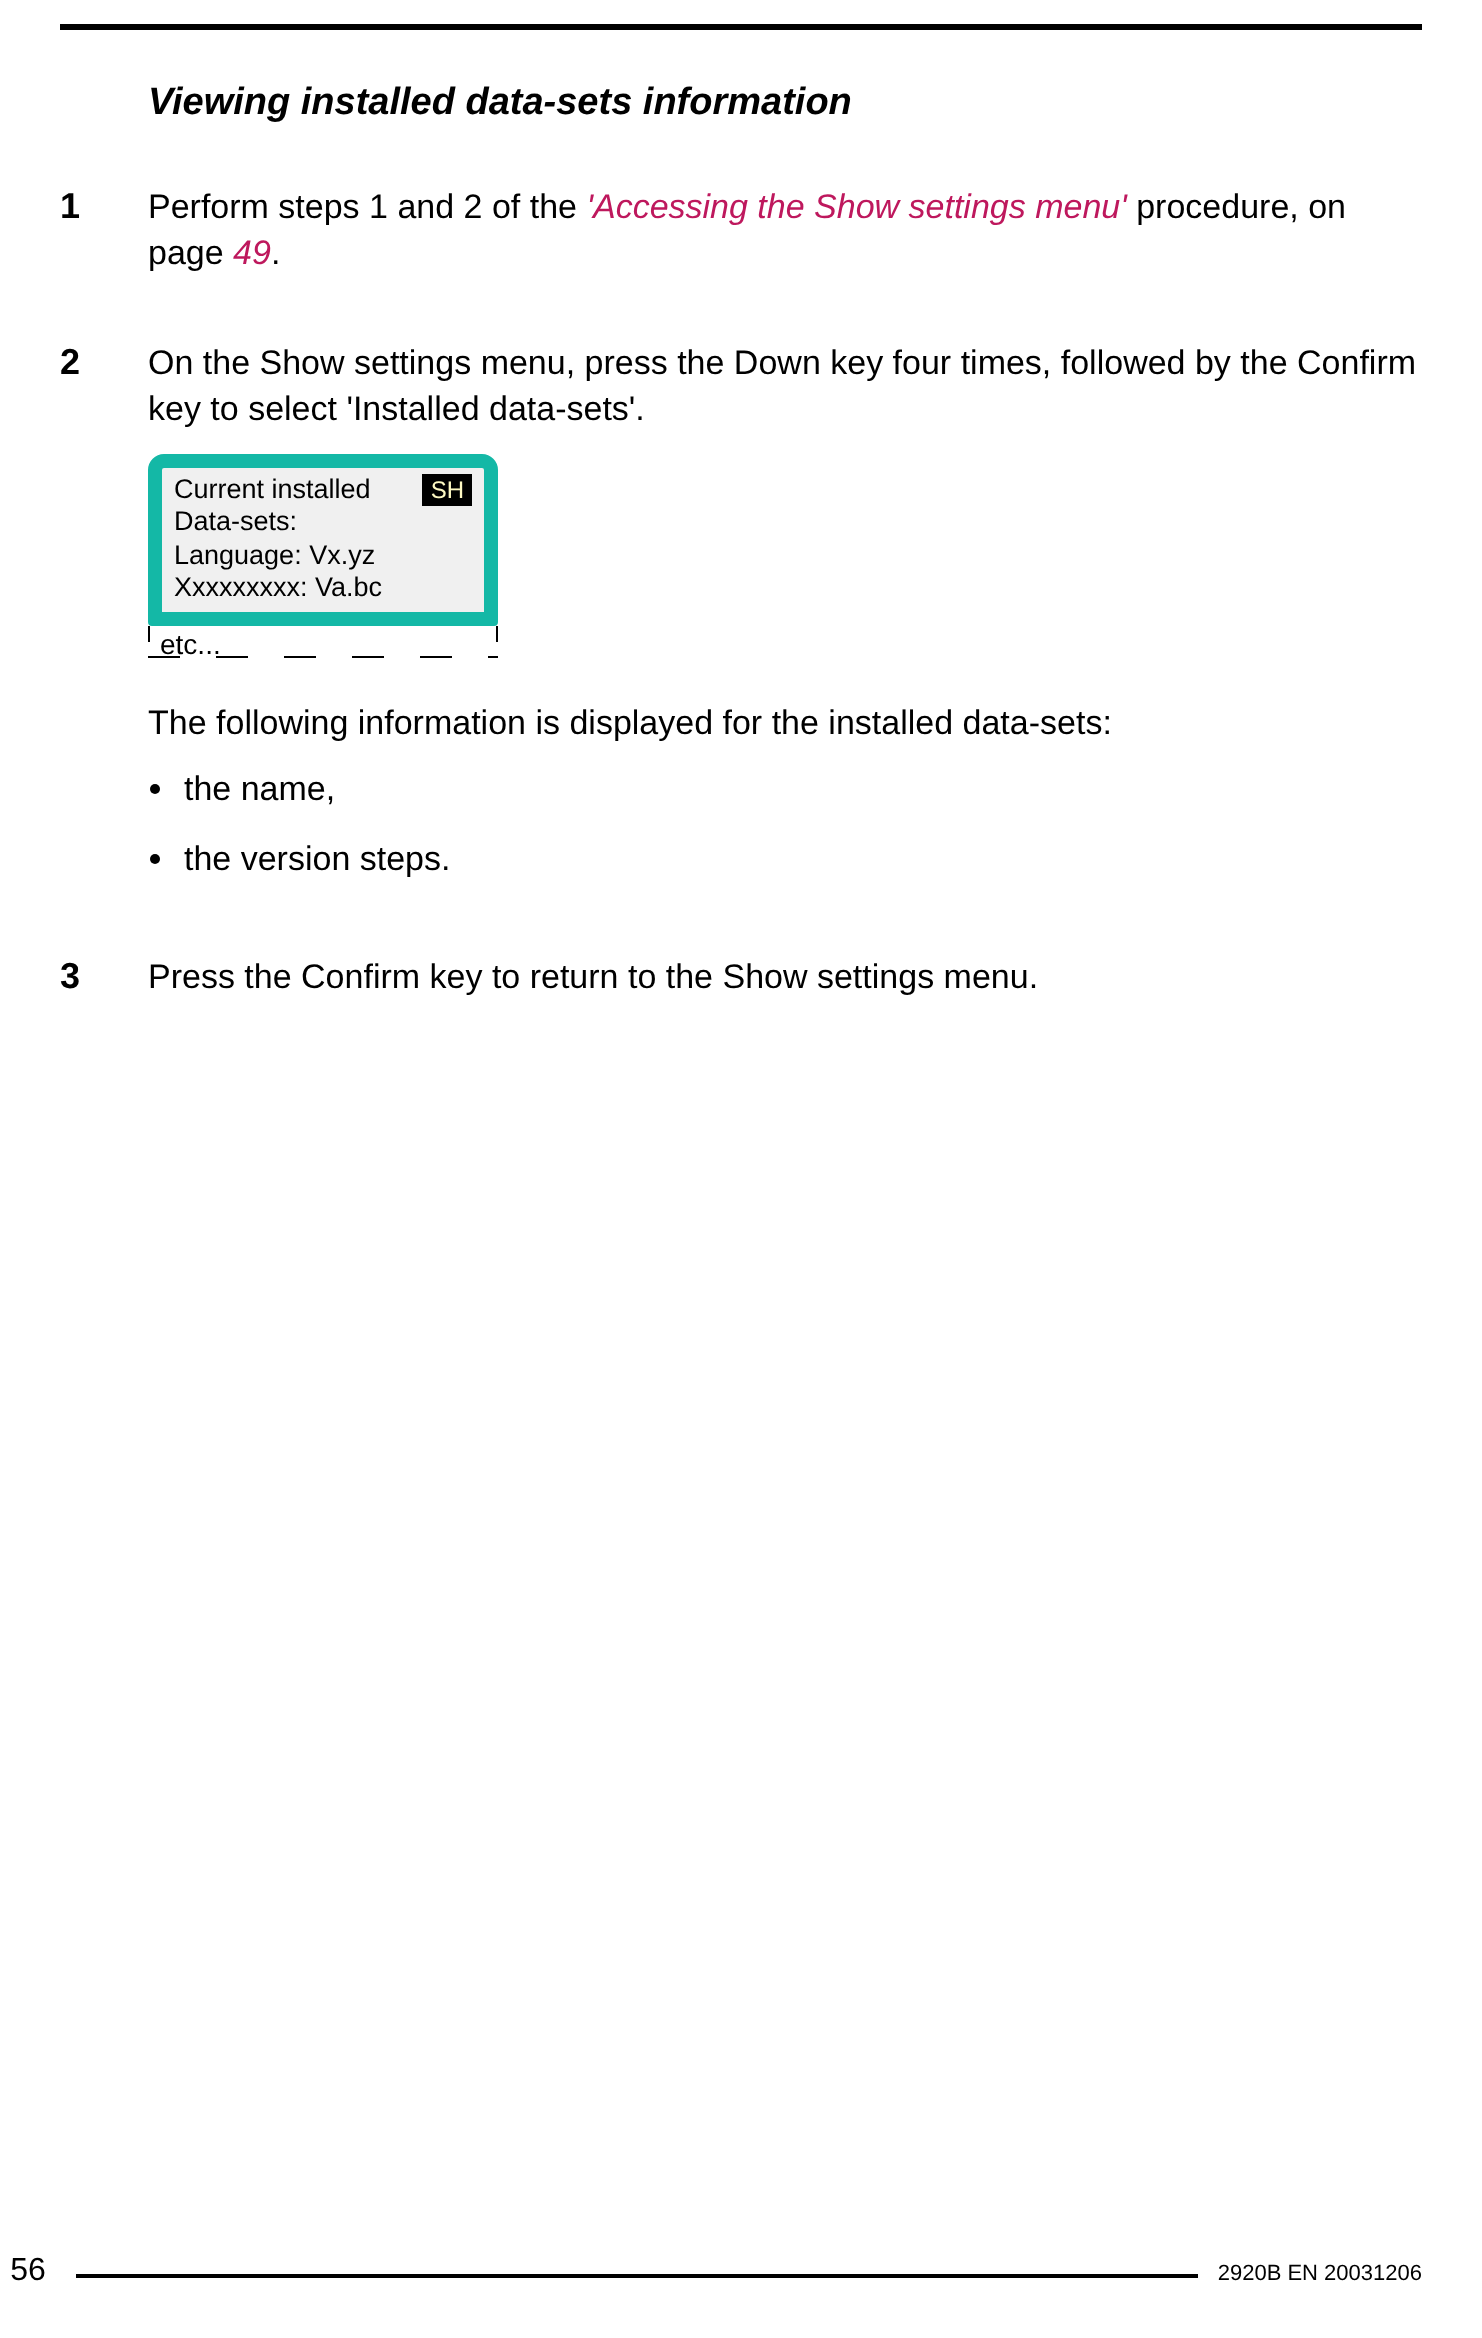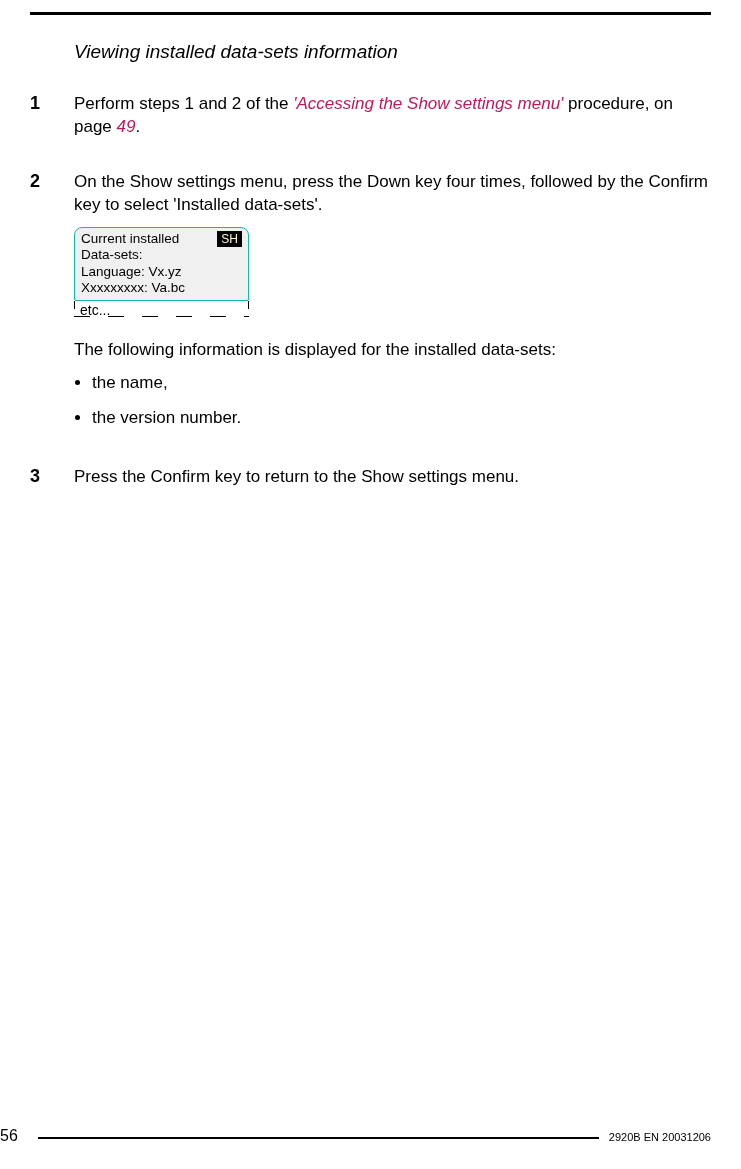--- a/index.html
+++ b/index.html
@@ -17,21 +17,21 @@
     .page {
       padding: 12px 30px 0 30px;
       height: 100%;
       position: relative;
     }
     .top-rule {
       border-top: 3px solid #000;
       margin-bottom: 26px;
     }
     .section-title {
-      font-weight: normal;
+      font-weight: bold;
       font-style: italic;
       font-size: 19px;
       margin-left: 44px;
       margin-bottom: 30px;
     }
     .step {
       display: flex;
       margin-bottom: 24px;
     }
     .step-num {
@@ -52,21 +52,21 @@
       color: #be185d;
       font-style: italic;
     }
     .lcd-block {
       margin-top: 10px;
       margin-bottom: 18px;
       position: relative;
       width: 175px;
     }
     .lcd-screen {
-      border: 1px solid #14b8a6;
+      border: 7px solid #14b8a6;
       border-radius: 8px 8px 2px 2px;
       background: #f0f0f0;
       padding: 3px 6px 3px 6px;
       font-size: 13.5px;
       line-height: 1.22;
       position: relative;
       font-family: Arial, Helvetica, sans-serif;
     }
     .lcd-row1 {
       display: flex;
@@ -114,20 +114,21 @@
       margin-bottom: 12px;
       font-size: 17px;
     }
     .footer {
       position: absolute;
       bottom: 24px;
       left: 0;
       right: 30px;
       display: flex;
       align-items: center;
+      text-align: center;
     }
     .page-num {
       font-size: 16px;
       margin-right: 10px;
       width: 28px;
     }
     .footer-rule {
       flex: 1;
       border-top: 2.5px solid #000;
       height: 0;
@@ -173,21 +174,21 @@
         </div>
         <div class="dashed-wrapper">
           <span>etc...</span>
           <div class="dash-line"></div>
         </div>
       </div>
 
       <p>The following information is displayed for the installed data-sets:</p>
       <ul class="bullet-list">
         <li>the name,</li>
-        <li>the version number.</li>
+        <li>the version steps.</li>
       </ul>
     </div>
   </div>
 
   <div class="step">
     <div class="step-num">3</div>
     <div class="step-body">
       <p>Press the Confirm key to return to the Show settings menu.</p>
     </div>
   </div>

